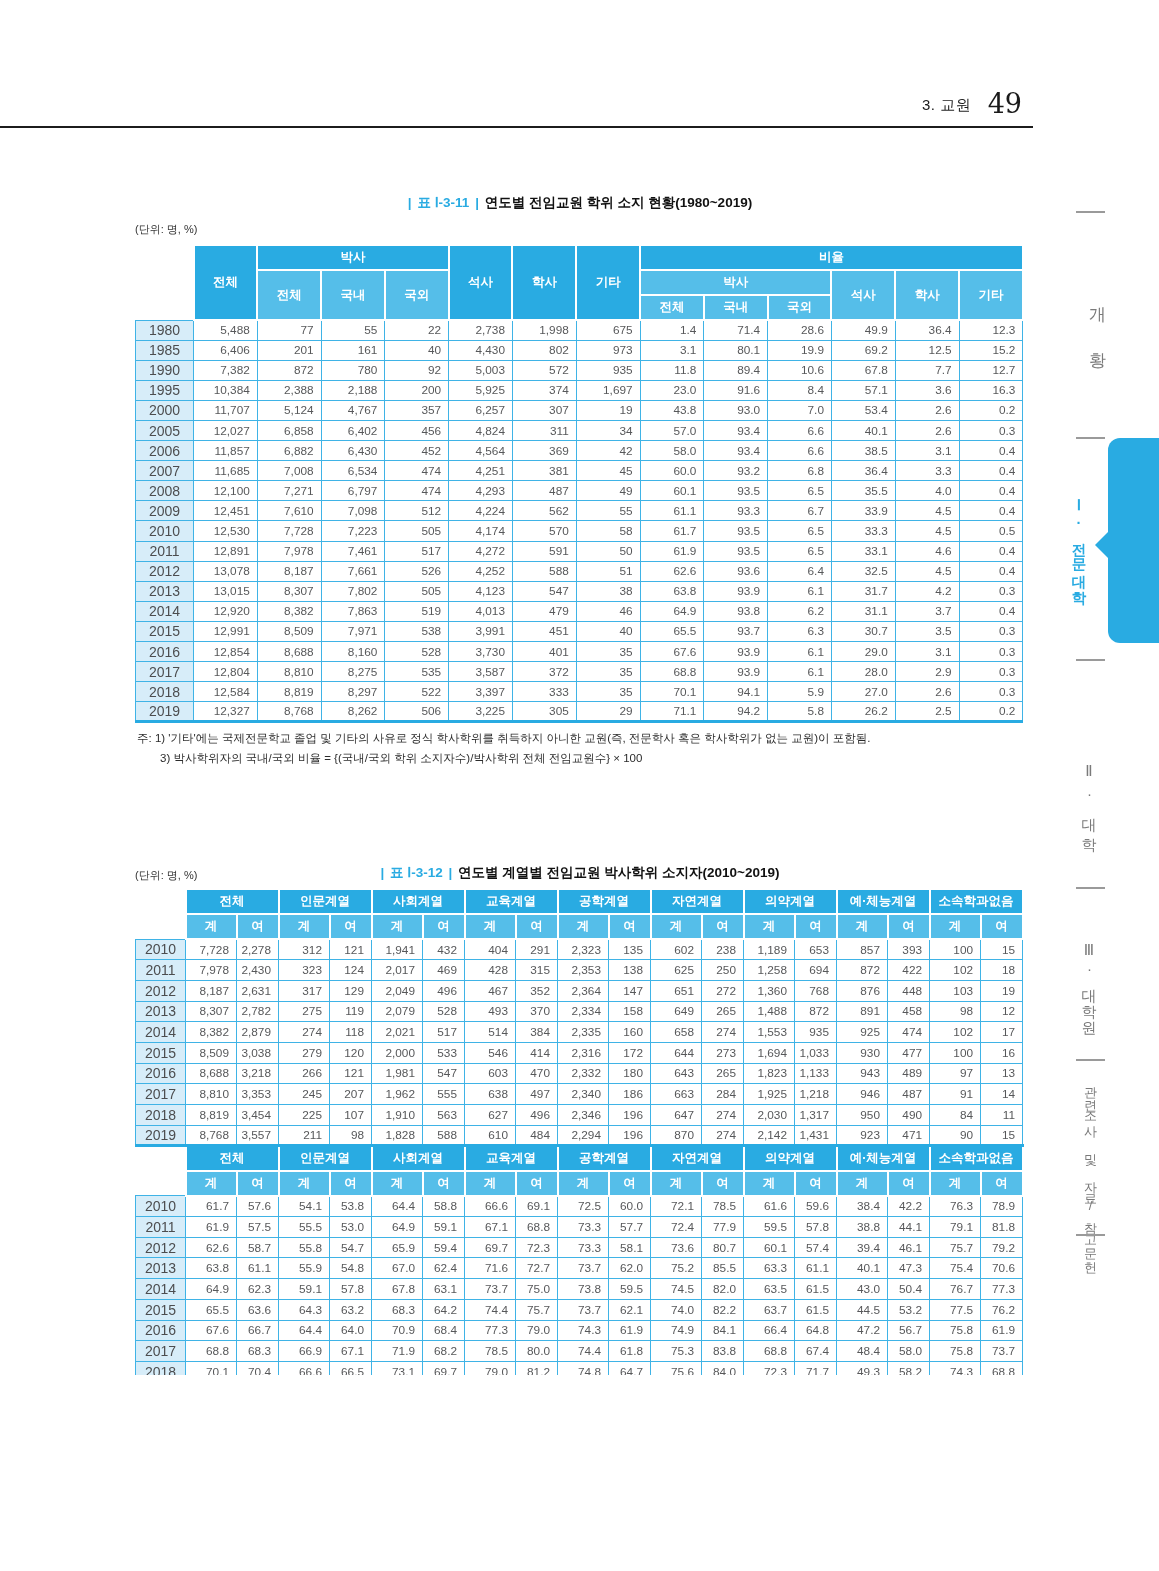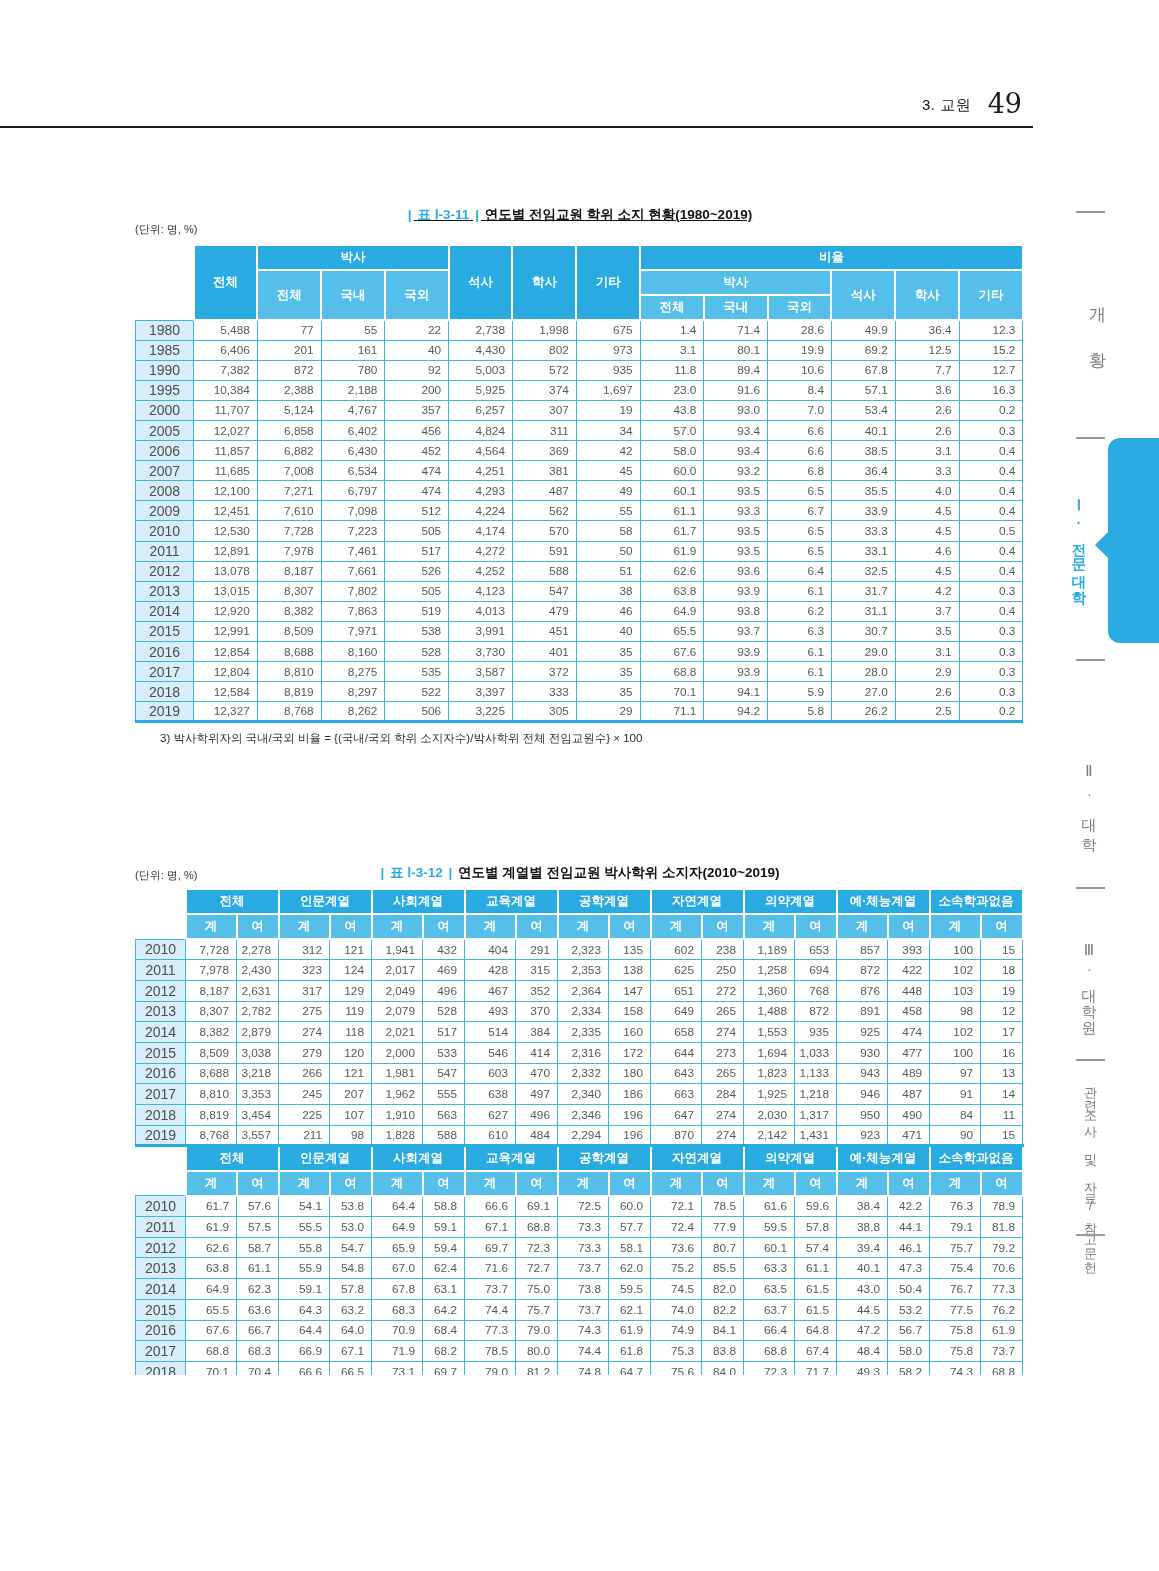--- a/index.html
+++ b/index.html
@@ -8,21 +8,21 @@
 
   
   .toprule{position:absolute;left:0;top:126px;width:1033px;height:2px;background:#1c1c1c;}
   .pagehead{position:absolute;left:560px;top:88px;width:462px;text-align:right;color:#1a1a1a;white-space:nowrap;}
   .pagehead .sec{font-size:15px;letter-spacing:.5px;vertical-align:baseline;}
   .pagehead .num{font-family:"DejaVu Serif",serif;font-size:27px;margin-left:12px;vertical-align:-3px;}
 
   
   .tbl-title{position:absolute;left:135px;width:888px;text-align:center;
              font-size:13.5px;font-weight:bold;color:#111;}
-  #t1title{top:206px;text-decoration:underline;}  #t2title{top:864px;}
+  #t1title{top:194px;}  #t2title{top:864px;}
   .tbl-title .tag,.tbl-title .bar{color:#29ABE2;}
   .tbl-title .bar{font-weight:bold;padding:0 2px;}
   .unit{position:absolute;left:135px;width:888px;text-align:left;font-size:11px;color:#333;}
   #unit1{top:222px;}  #unit2{top:868px;}
 
   
   table.datatable{position:absolute;left:135px;border-collapse:collapse;table-layout:fixed;}
   #table1{top:244px;width:888px;}
   #table2{top:888px;width:887px;}
   th,td{padding:0;}
@@ -442,20 +442,21 @@
           <td>94.2</td>
           <td>5.8</td>
           <td>26.2</td>
           <td>2.5</td>
           <td>0.2</td>
         </tr>
       </tbody>
   </table>
 
   <div class="notes">
+    <div class="n n0">주: 1) '기타'에는 국제전문학교 졸업 및 기타의 사유로 정식 학사학위를 취득하지 아니한 교원(즉, 전문학사 혹은 학사학위가 없는 교원)이 포함됨.</div>
     <div class="n">3) 박사학위자의 국내/국외 비율 = {(국내/국외 학위 소지자수)/박사학위 전체 전임교원수} × 100</div>
   </div>
 
   <div class="tbl-title" id="t2title">
     <span class="bar">|</span>
     <span class="tag">표 Ⅰ-3-12</span>
     <span class="bar">|</span>
     <span class="ttl">연도별 계열별 전임교원 박사학위 소지자(2010~2019)</span>
   </div>
   <div class="unit" id="unit2">(단위: 명, %)</div>

